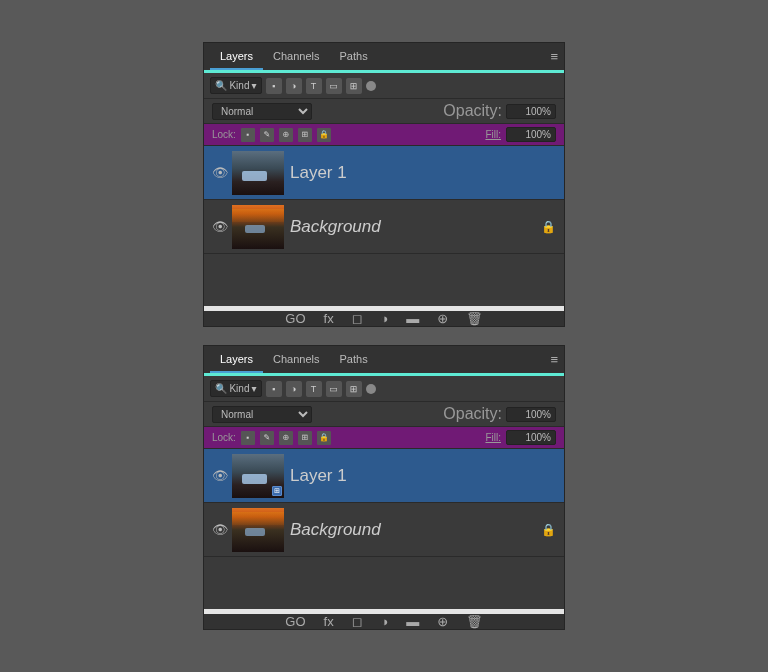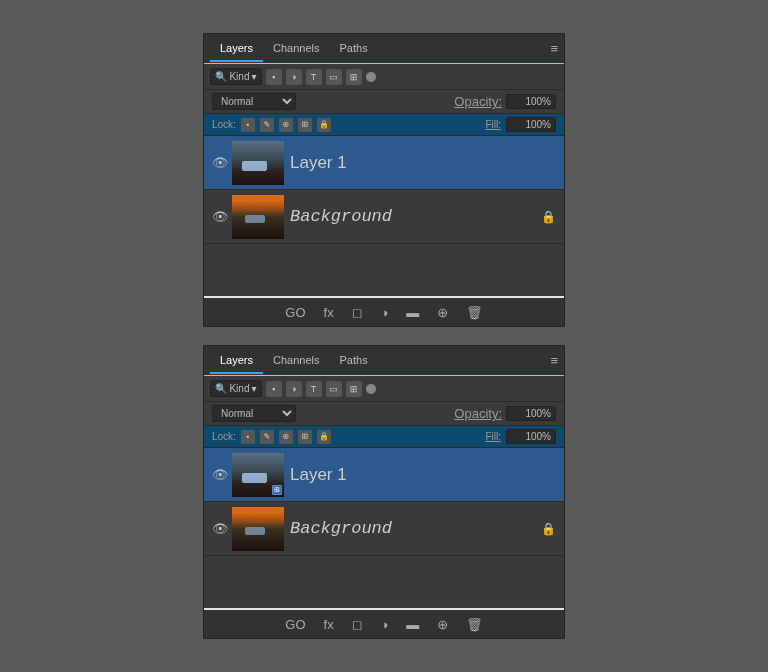--- a/index.html
+++ b/index.html
@@ -21,21 +21,21 @@
       width: 362px;
       background: #3a3a3a;
       border: 1px solid #252525;
     }
 
     
     .tab-bar {
       display: flex;
       align-items: center;
       background: #323232;
-      border-bottom: 1px solid #5eead4;
+      border-bottom: 3px solid #5eead4;
       padding: 0 6px;
       height: 30px;
     }
     .tab {
       padding: 6px 10px;
       cursor: pointer;
       color: #bbb;
       font-size: 11px;
       border-bottom: 2px solid transparent;
     }
@@ -98,48 +98,47 @@
       gap: 4px;
       background: #3a3a3a;
       border-bottom: 1px solid #2a2a2a;
     }
     .blend-select {
       background: #2b2b2b;
       border: 1px solid #222;
       color: #bbb;
       font-size: 10px;
       padding: 1px 4px;
-      width: 84px;
+      width: 100px;
       cursor: pointer;
       border-radius: 2px;
     }
     .opacity-label {
       margin-left: auto;
       color: #999;
-      font-size: 13px;
-      text-decoration: underline;
+      font-size: 16px;
     }
     .opacity-value {
       background: #2b2b2b;
       border: 1px solid #222;
       color: #bbb;
       font-size: 10px;
       padding: 1px 4px;
       width: 50px;
       text-align: right;
       border-radius: 2px;
     }
 
     
     .lock-row {
       display: flex;
       align-items: center;
       padding: 3px 8px;
       gap: 5px;
-      background: #0c4a6e;
+      background: #701a75;
       border-bottom: 1px solid #2a2a2a;
     }
     .lock-label {
       color: #999;
       font-size: 10px;
     }
     .lock-icon-btn {
       width: 14px;
       height: 14px;
       background: #555;
@@ -244,21 +243,20 @@
       border-radius: 2px;
       opacity: 0.7;
     }
     .layer-name {
       flex: 1;
       color: #ccc;
       font-size: 17px;
     }
     .layer-name.italic {
       font-style: italic;
-      font-family: Liberation Mono, monospace;
     }
     .lock-badge {
       font-size: 12px;
       color: #999;
     }
     
     .smart-badge {
       position: absolute;
       bottom: 2px;
       right: 2px;
@@ -278,23 +276,23 @@
       background: #3a3a3a;
     }
 
     
     .bottom-bar {
       display: flex;
       align-items: center;
       justify-content: center;
       gap: 10px;
       background: #323232;
-      border-top: 2px solid #e5e5e5;
+      border-top: 5px solid #e5e5e5;
       padding: 5px 8px;
-      height: 30px;
+      height: 20px;
     }
     .bottom-btn {
       color: #aaa;
       font-size: 13px;
       cursor: pointer;
       padding: 2px 4px;
     }
   </style>
 </head>
 <body>

